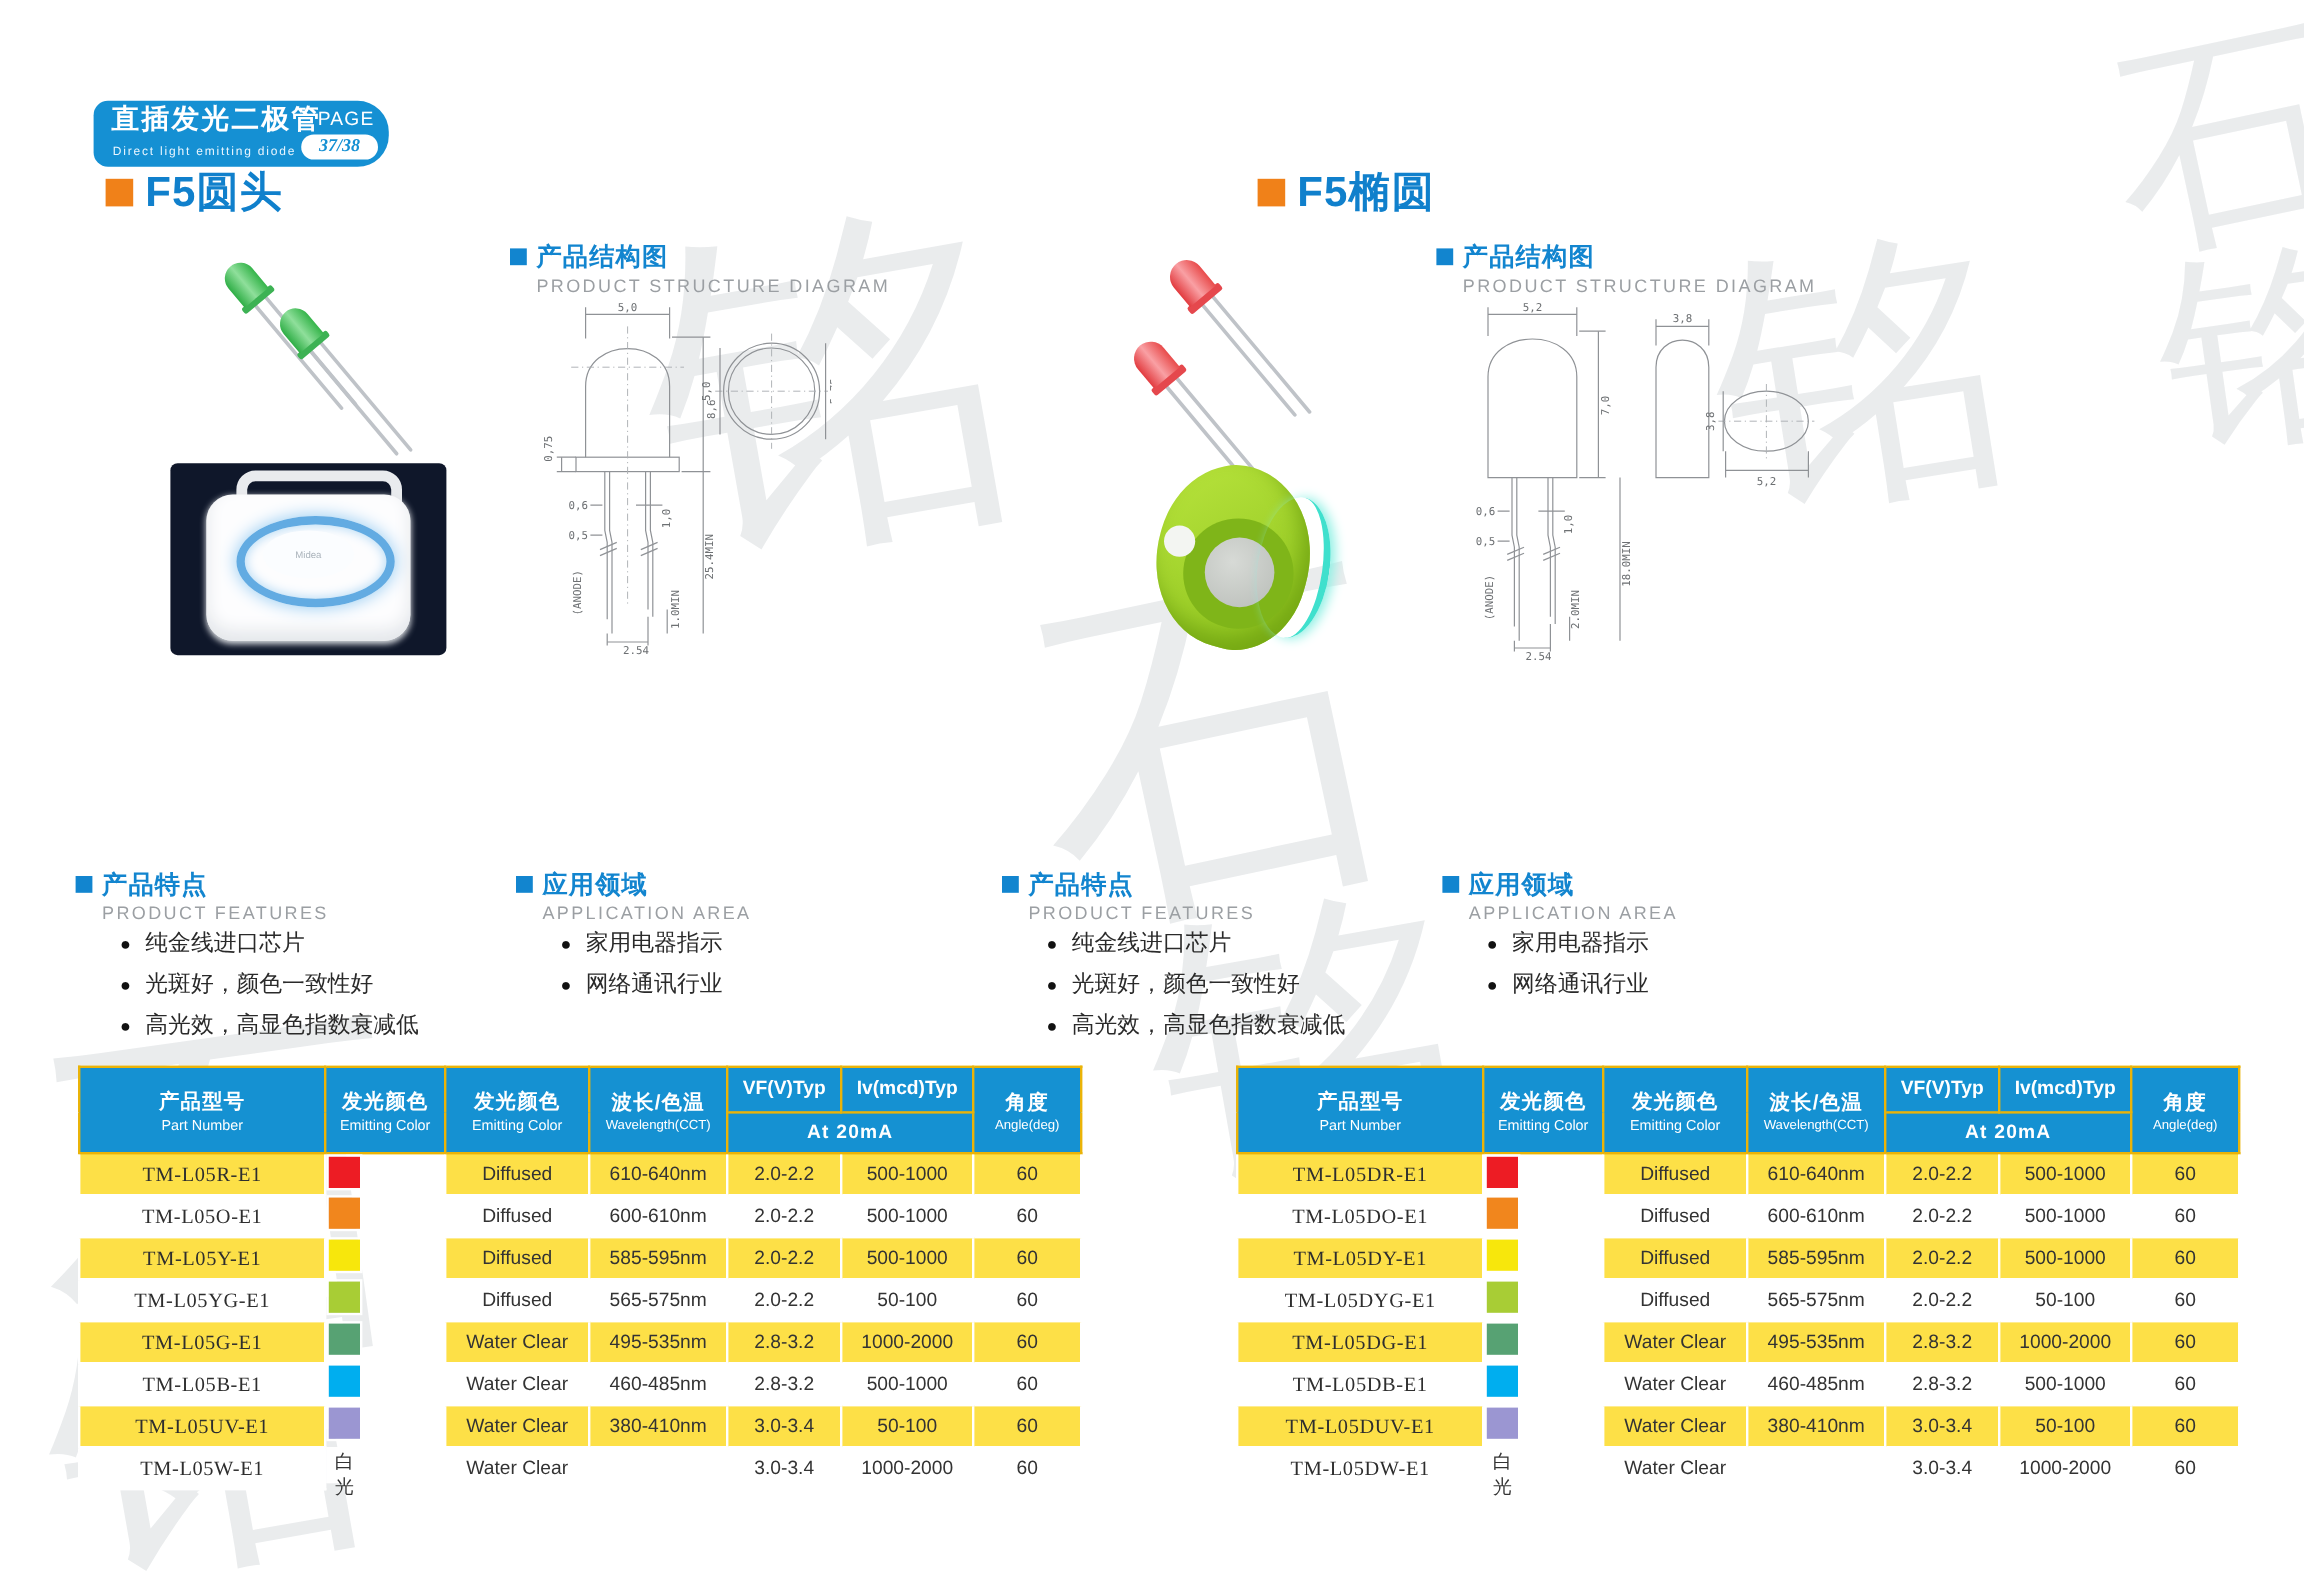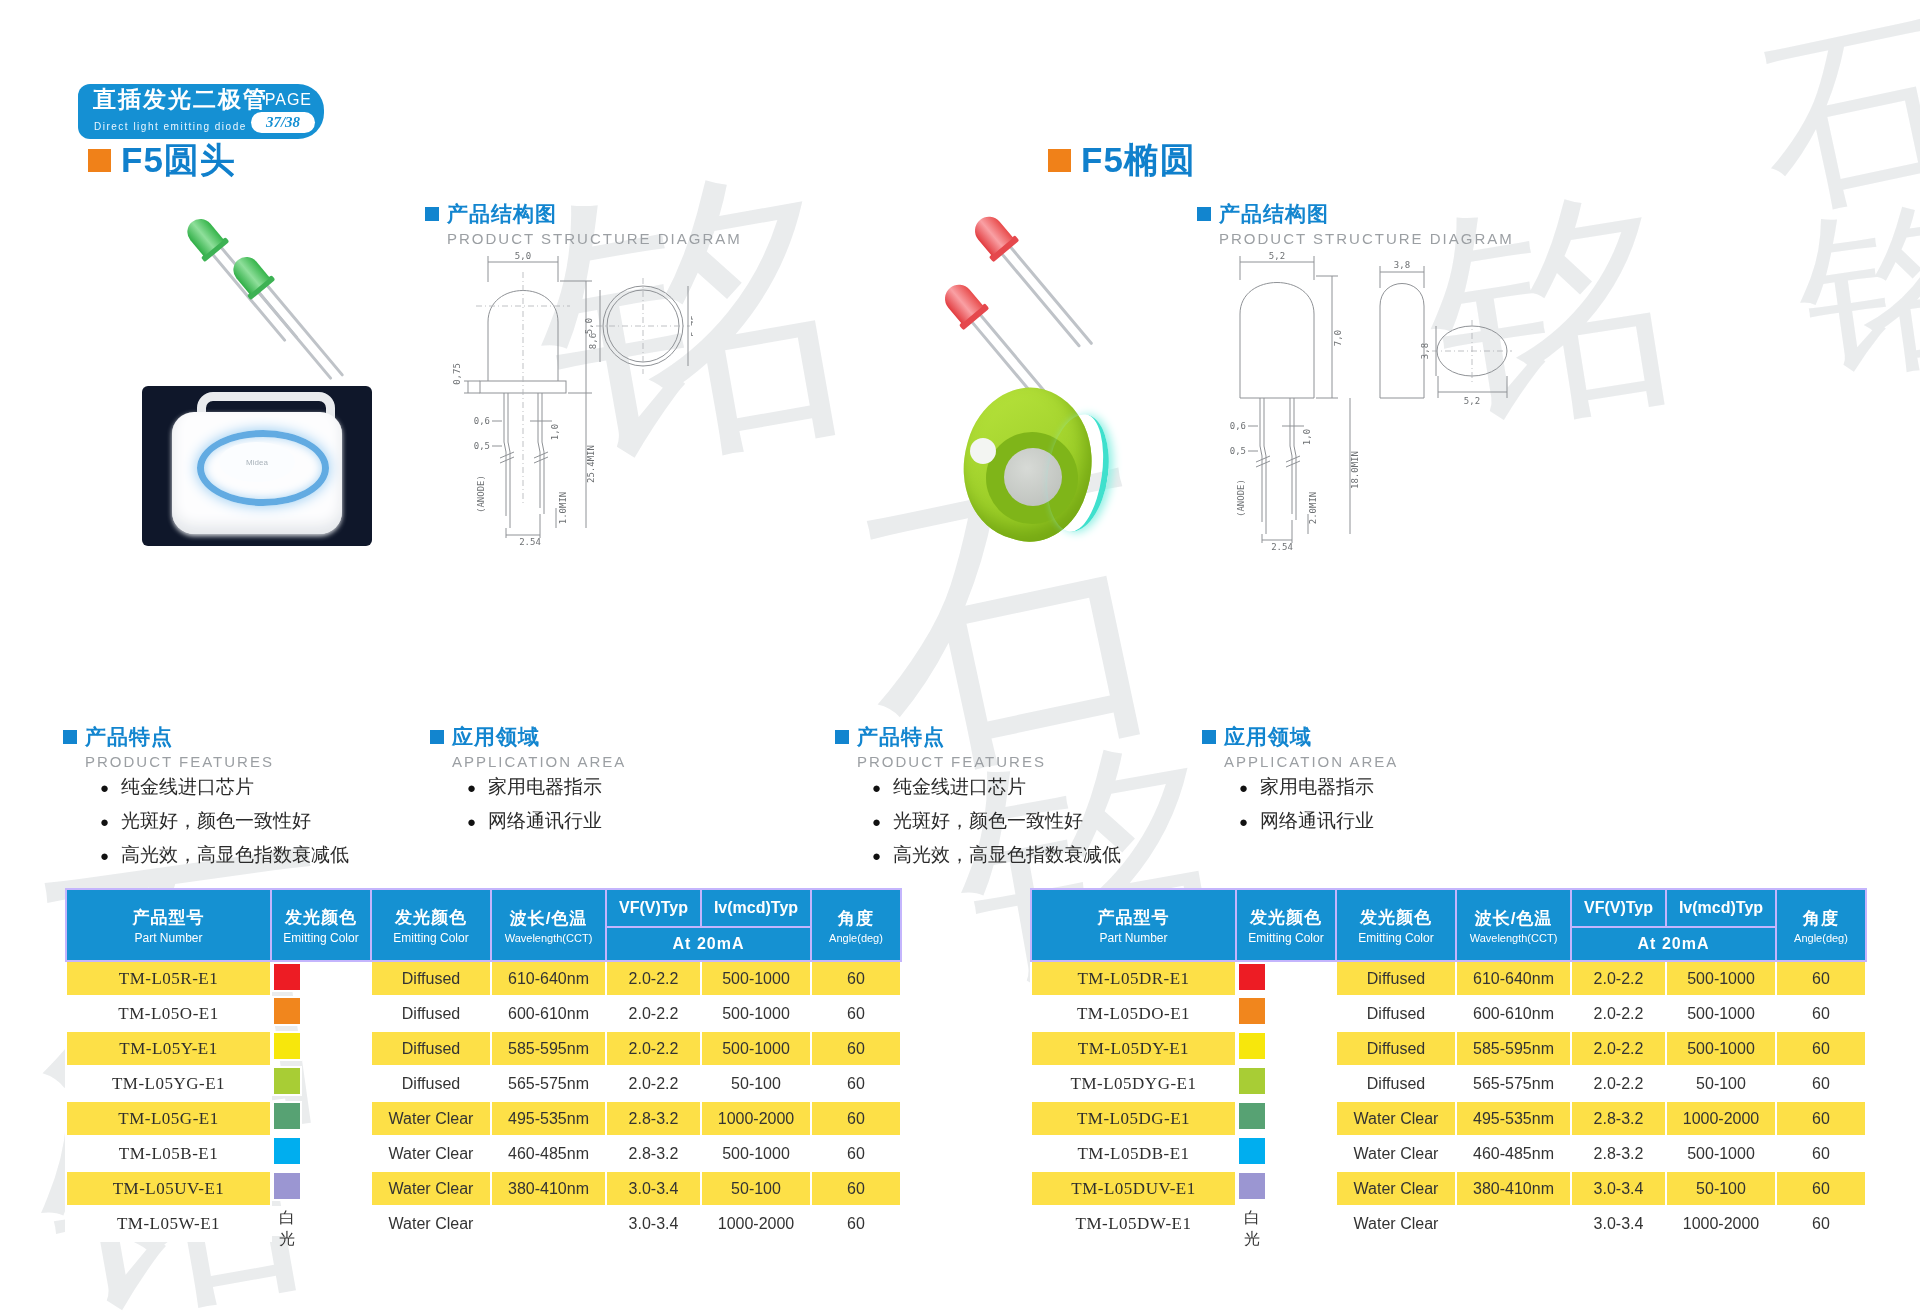--- a/index.html
+++ b/index.html
@@ -66,21 +66,21 @@
   .dev-r .blob{position:absolute;left:12px;top:8px;width:128px;height:152px;background:linear-gradient(135deg,#b9e43d,#8cc21d);
                border-radius:46% 54% 42% 52%;transform:rotate(16deg);box-shadow:inset -10px -10px 18px #76a914;}
   .dev-r .inner{position:absolute;left:34px;top:52px;width:92px;height:92px;border-radius:50%;background:#7fb519;}
   .dev-r .core{position:absolute;left:52px;top:68px;width:58px;height:58px;border-radius:50%;
                background:radial-gradient(circle at 40% 35%,#d7dad6,#b9bdb8);}
   .dev-r .glow{position:absolute;left:96px;top:34px;width:54px;height:118px;border-right:6px solid #3fe0cd;
                border-radius:50%;transform:rotate(8deg);box-shadow:4px 0 10px #8ff0e4;}
   .dev-r .sticker{position:absolute;left:18px;top:58px;width:26px;height:26px;border-radius:50%;background:#f3f5f2;}
   
   .spec{border-collapse:collapse;table-layout:fixed;width:835px;}
-  .spec th{background:#1591d2;color:#fff;border:2px solid #c4b5fd;padding:0;text-align:center;vertical-align:middle;}
+  .spec th{background:#1591d2;color:#fff;border:2px solid #eab308;padding:0;text-align:center;vertical-align:middle;}
   .spec .th-cn{display:block;font-size:17px;font-weight:bold;letter-spacing:1px;}
   .spec .th-en{display:block;font-size:12px;font-weight:normal;margin-top:2px;}
   .spec .th-sm .th-en{font-size:11px;}
   .spec .th-top{height:36px;font-size:16px;font-weight:bold;}
   .spec .th-at{height:32px;font-size:16px;font-weight:bold;letter-spacing:1px;}
   .spec td{border:2px solid #fff;text-align:center;font-size:16px;color:#333;height:33px;padding:0;}
   .spec tr.odd td{background:#fde047;}
   .spec tr.even td{background:#ffffff;}
   .spec td.part{font-family:"Liberation Serif",serif;font-size:17px;letter-spacing:.5px;color:#2e2e2e;}
   .spec .chip{display:inline-block;width:26px;height:26px;vertical-align:middle;}

